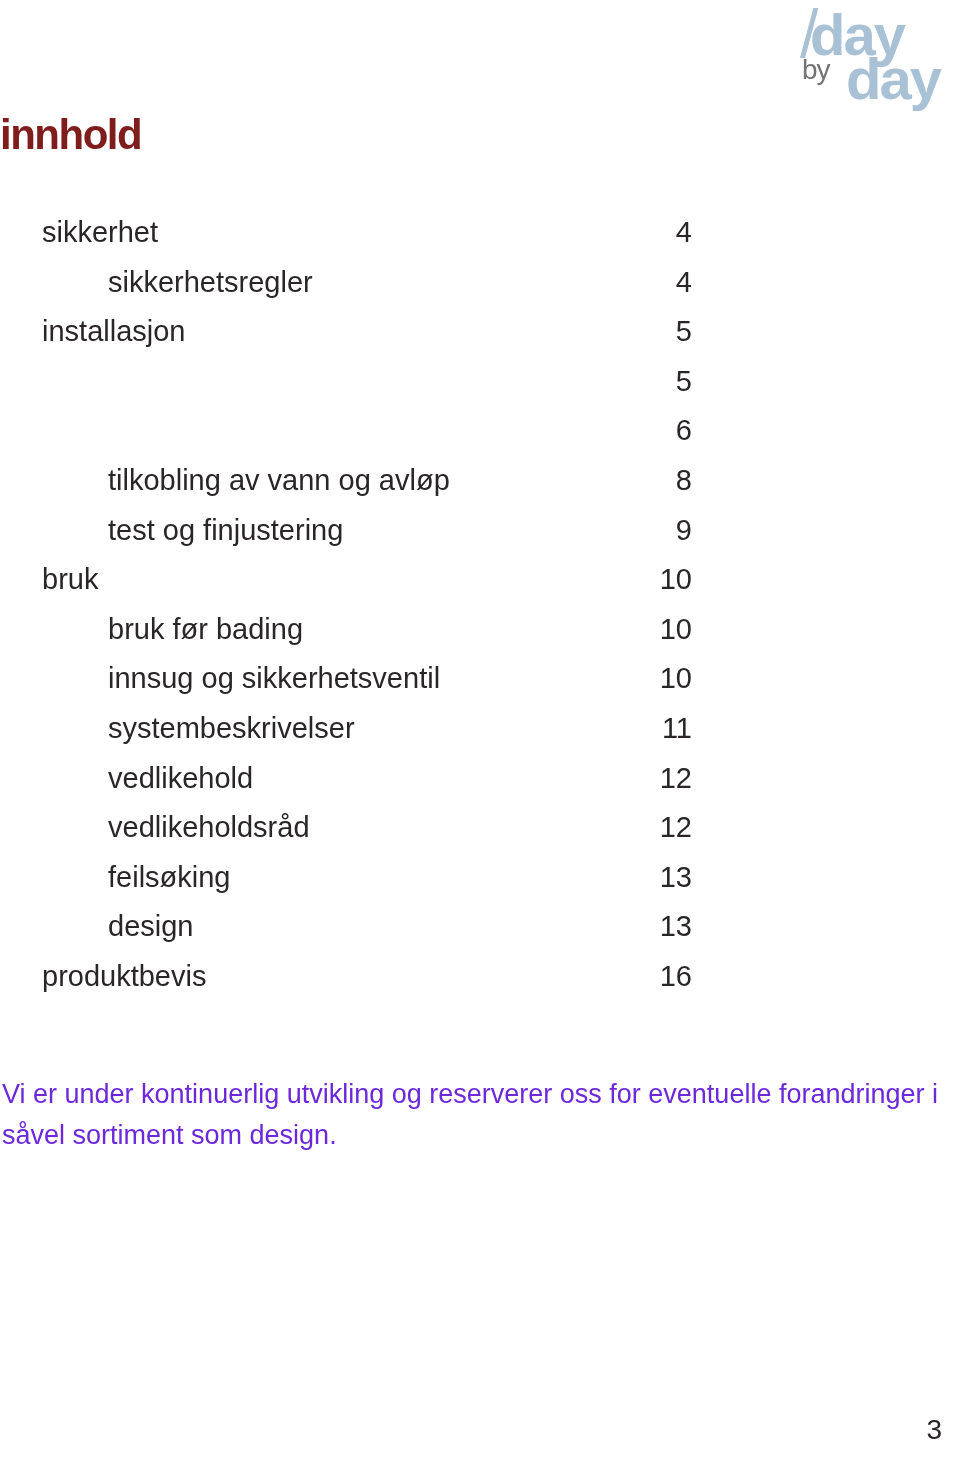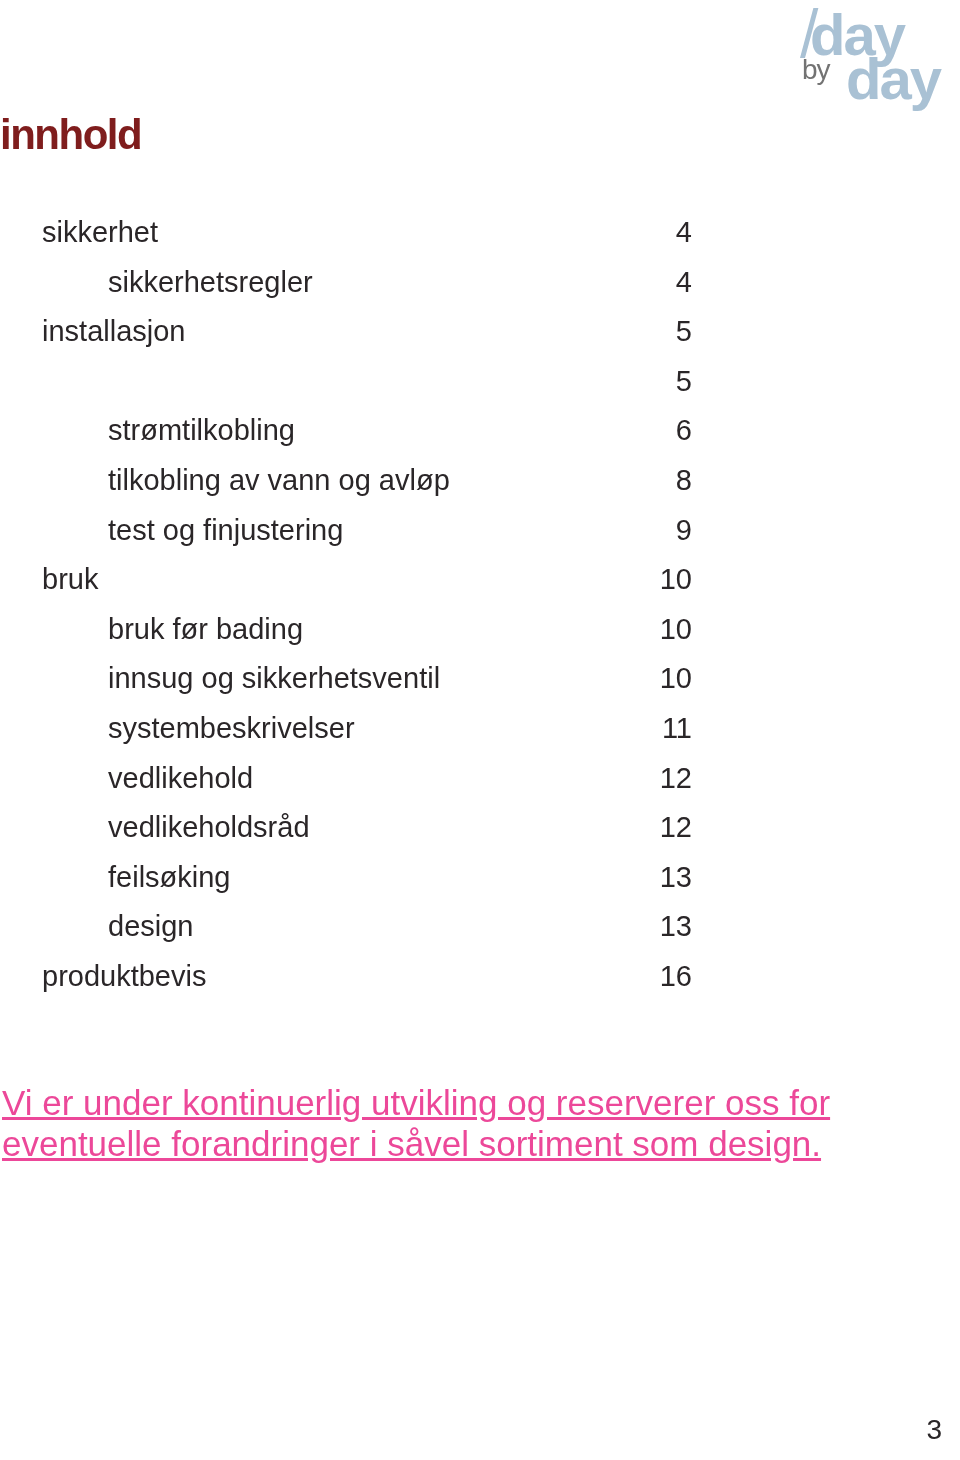--- a/index.html
+++ b/index.html
@@ -104,24 +104,23 @@
     text-align: right;
     white-space: nowrap;
   }
 
   
   .disclaimer {
     position: absolute;
     left: 2px;
     top: 1047px;
     width: 940px;
-    font-size: 35px;
+    font-size: 27px;
     line-height: 41px;
-    color: #ec4899;
-    text-decoration: underline;
+    color: #6d28d9;
   }
 
   
   .folio {
     position: absolute;
     right: 18px;
     bottom: 14px;
     font-size: 28px;
     color: #2a2628;
   }
@@ -136,21 +135,21 @@
   <span class="logo-row logo-day-bottom">day</span>
 </div>
 
 <h1 class="page-title">innhold</h1>
 
 <div class="toc" id="toc-list">
     <div class="toc-row level-1"><span class="toc-label">sikkerhet</span><span class="toc-page">4</span></div>
     <div class="toc-row level-2"><span class="toc-label">sikkerhetsregler</span><span class="toc-page">4</span></div>
     <div class="toc-row level-1"><span class="toc-label">installasjon</span><span class="toc-page">5</span></div>
     <div class="toc-row level-2"><span class="toc-page">5</span></div>
-    <div class="toc-row level-2"><span class="toc-label">strømtilkobling</span><span class="toc-page">6</span></div>
+    <div class="toc-row level-2"><span class="toc-page">6</span></div>
     <div class="toc-row level-2"><span class="toc-label">tilkobling av vann og avløp</span><span class="toc-page">8</span></div>
     <div class="toc-row level-2"><span class="toc-label">test og finjustering</span><span class="toc-page">9</span></div>
     <div class="toc-row level-1"><span class="toc-label">bruk</span><span class="toc-page">10</span></div>
     <div class="toc-row level-2"><span class="toc-label">bruk før bading</span><span class="toc-page">10</span></div>
     <div class="toc-row level-2"><span class="toc-label">innsug og sikkerhetsventil</span><span class="toc-page">10</span></div>
     <div class="toc-row level-2"><span class="toc-label">systembeskrivelser</span><span class="toc-page">11</span></div>
     <div class="toc-row level-2"><span class="toc-label">vedlikehold</span><span class="toc-page">12</span></div>
     <div class="toc-row level-2"><span class="toc-label">vedlikeholdsråd</span><span class="toc-page">12</span></div>
     <div class="toc-row level-2"><span class="toc-label">feilsøking</span><span class="toc-page">13</span></div>
     <div class="toc-row level-2"><span class="toc-label">design</span><span class="toc-page">13</span></div>

